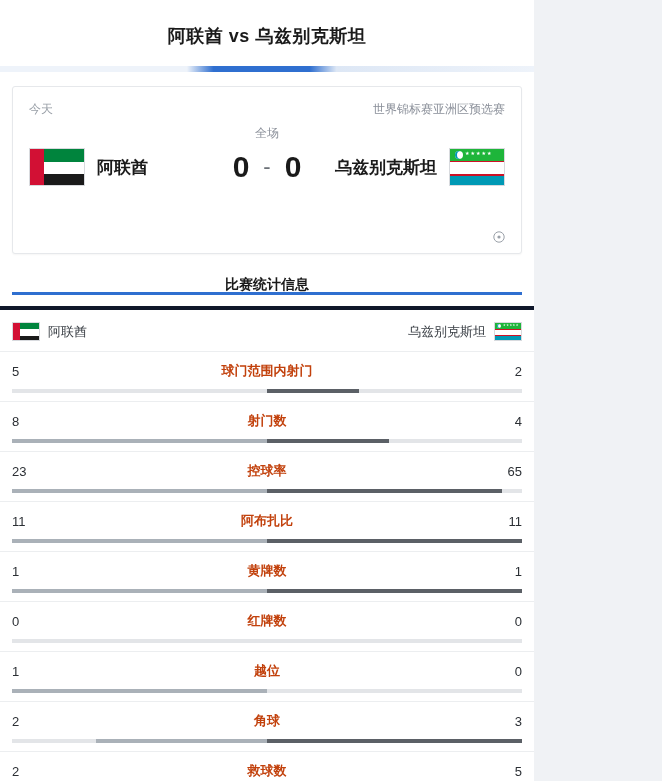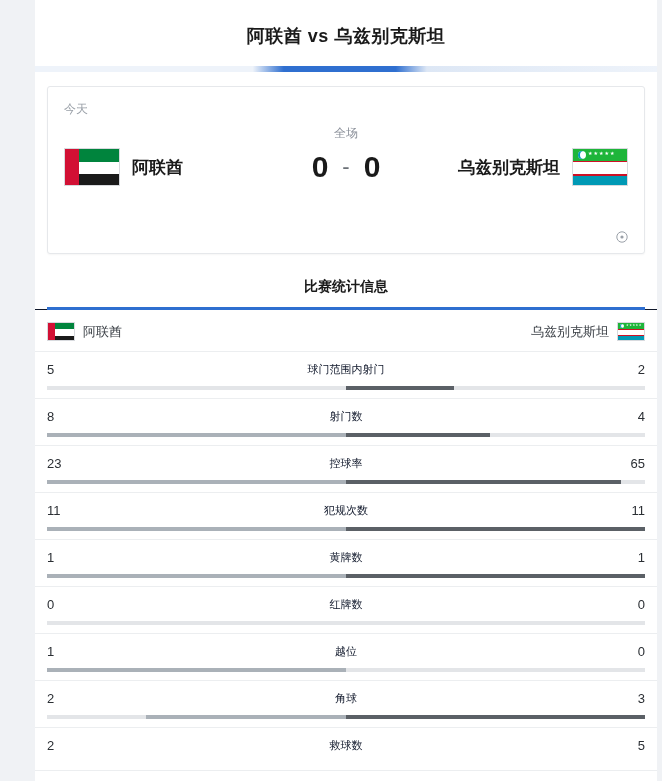--- a/index.html
+++ b/index.html
@@ -4,25 +4,24 @@
 <style>
   * { box-sizing: border-box; margin: 0; padding: 0; }
   html, body {
     width: 662px;
     height: 781px;
     background: #f0f2f5;
     font-family: "Liberation Sans", sans-serif;
     overflow: hidden;
   }
   .page {
-    width: 622px;
+    width: 534px;
     height: 781px;
     position: relative;
     background: #ffffff;
-    margin-left: 35px;
   }
 
   
   .topbar {
     height: 72px;
     background: #ffffff;
     display: flex;
     align-items: center;
     justify-content: center;
     position: relative;
@@ -140,23 +139,24 @@
     display: flex;
     align-items: center;
     gap: 5px;
   }
   .pin-icon svg { display: block; }
 
   
   .tabs {
     margin-top: 10px;
     display: flex;
-    border-bottom: 1px solid #0f172a;
+    border-bottom: 4px solid #0f172a;
     background: #ffffff;
     height: 46px;
+    align-items: center;
   }
   .tab {
     flex: 1;
     display: flex;
     align-items: center;
     justify-content: center;
     font-size: 14px;
     color: #8a8f99;
     position: relative;
     cursor: pointer;
@@ -206,21 +206,21 @@
     display: flex;
     align-items: center;
     justify-content: space-between;
     font-size: 13px;
     color: #2b2f34;
     margin-bottom: 9px;
   }
   .stat-val { width: 60px; }
   .stat-val.left { text-align: left; }
   .stat-val.right { text-align: right; }
-  .stat-label { font-weight: normal; color: #0f172a; font-size: 11px; }
+  .stat-label { font-weight: bold; color: #c2410c; font-size: 13px; }
   .bars {
     display: flex;
     height: 4px;
     gap: 0;
   }
   .bar-left, .bar-right {
     height: 4px;
     background: #e3e5e8;
     position: relative;
     overflow: hidden;
@@ -236,20 +236,21 @@
 <div class="page">
 
   <div class="topbar">
     <div class="topbar-title">阿联酋 vs 乌兹别克斯坦</div>
     <div class="topbar-stripe"></div>
   </div>
 
   <div class="scorecard">
     <div class="sc-row-top">
       <span class="sc-day">今天</span>
+      <span class="sc-comp">世界锦标赛亚洲区预选赛</span>
     </div>
     <div class="sc-fullstate">全场</div>
 
     <div class="sc-main">
       <div class="team">
         <div class="flag flag-uae">
           <div class="s s1"></div>
             <div class="s s2"></div>
             <div class="s s3"></div>
             <div class="red"></div>
@@ -357,21 +358,21 @@
             <div class="fill" style="width:100%"></div>
           </div>
           <div class="bar-right" style="width:50%">
             <div class="fill" style="width:92%"></div>
           </div>
         </div>
       </div>
       <div class="stat-row">
         <div class="stat-top">
           <span class="stat-val left">11</span>
-          <span class="stat-label">犯规次数</span>
+          <span class="stat-label">阿布扎比</span>
           <span class="stat-val right">11</span>
         </div>
         <div class="bars">
           <div class="bar-left" style="width:50%">
             <div class="fill" style="width:100%"></div>
           </div>
           <div class="bar-right" style="width:50%">
             <div class="fill" style="width:100%"></div>
           </div>
         </div>

